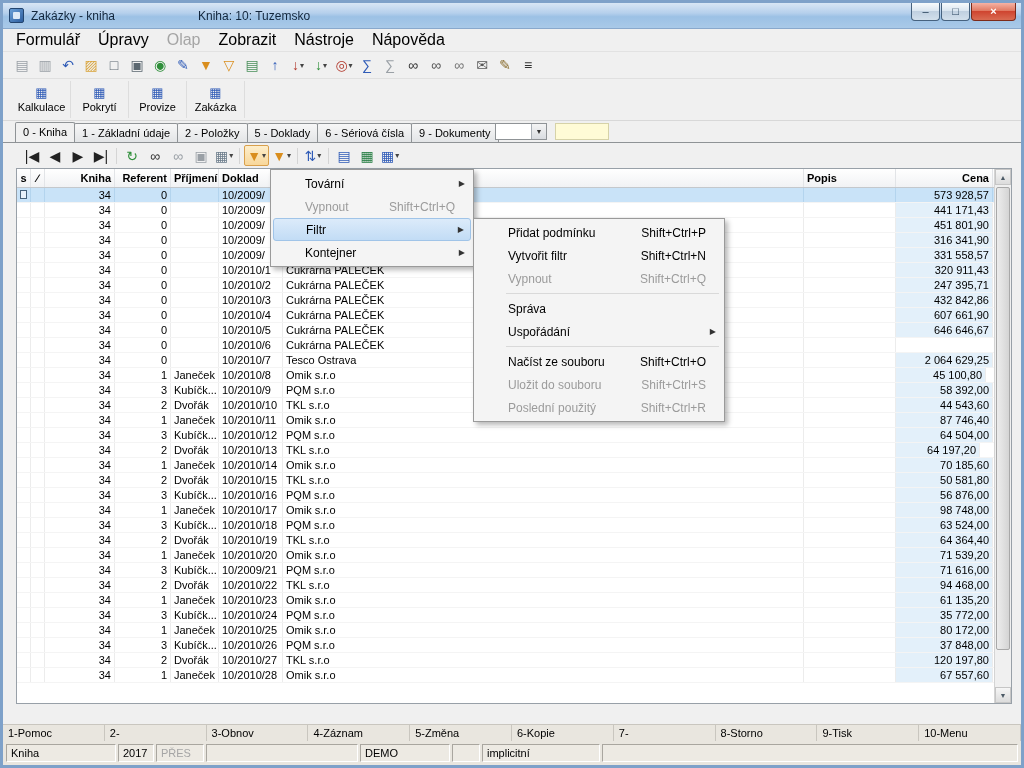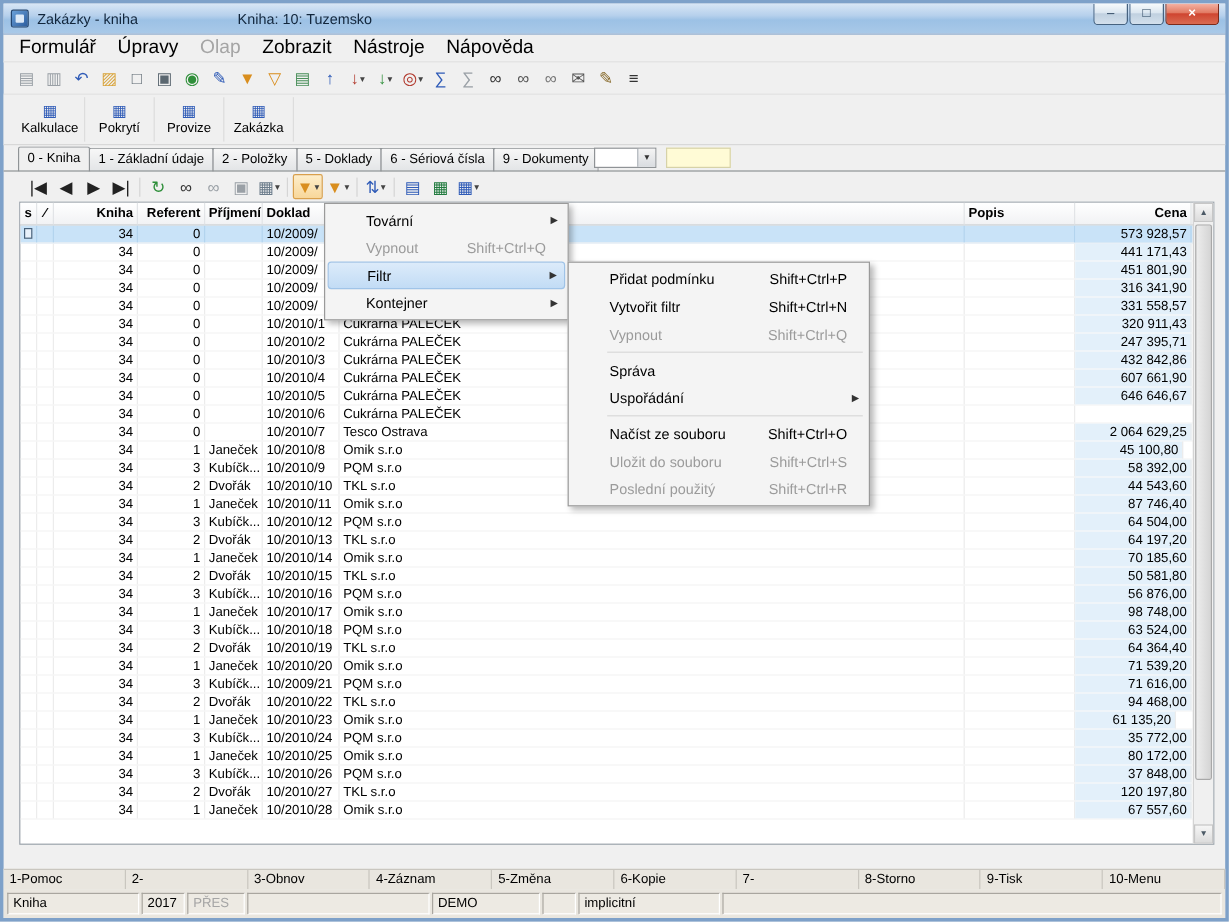--- a/index.html
+++ b/index.html
@@ -505,21 +505,21 @@
         </div>
         <div class="grow">
           <div class="gcell al-c" style="width: 14px;"></div>
           <div class="gcell al-c" style="width: 14px;"></div>
           <div class="gcell al-r" style="width: 70px;">34</div>
           <div class="gcell al-r" style="width: 56px;">2</div>
           <div class="gcell al-l" style="width: 48px;">Dvořák</div>
           <div class="gcell al-l" style="width: 64px;">10/2010/13</div>
           <div class="gcell al-l" style="width: 521px;">TKL s.r.o</div>
           <div class="gcell al-l" style="width: 92px;"></div>
-          <div class="gcell al-r cena" style="width: 97px;">64 197,20</div>
+          <div class="gcell al-r cena" style="width: 84px;">64 197,20</div>
         </div>
         <div class="grow">
           <div class="gcell al-c" style="width: 14px;"></div>
           <div class="gcell al-c" style="width: 14px;"></div>
           <div class="gcell al-r" style="width: 70px;">34</div>
           <div class="gcell al-r" style="width: 56px;">1</div>
           <div class="gcell al-l" style="width: 48px;">Janeček</div>
           <div class="gcell al-l" style="width: 64px;">10/2010/14</div>
           <div class="gcell al-l" style="width: 521px;">Omik s.r.o</div>
           <div class="gcell al-l" style="width: 92px;"></div>
@@ -615,21 +615,21 @@
         </div>
         <div class="grow">
           <div class="gcell al-c" style="width: 14px;"></div>
           <div class="gcell al-c" style="width: 14px;"></div>
           <div class="gcell al-r" style="width: 70px;">34</div>
           <div class="gcell al-r" style="width: 56px;">1</div>
           <div class="gcell al-l" style="width: 48px;">Janeček</div>
           <div class="gcell al-l" style="width: 64px;">10/2010/23</div>
           <div class="gcell al-l" style="width: 521px;">Omik s.r.o</div>
           <div class="gcell al-l" style="width: 92px;"></div>
-          <div class="gcell al-r cena" style="width: 84px;">61 135,20</div>
+          <div class="gcell al-r cena" style="width: 97px;">61 135,20</div>
         </div>
         <div class="grow">
           <div class="gcell al-c" style="width: 14px;"></div>
           <div class="gcell al-c" style="width: 14px;"></div>
           <div class="gcell al-r" style="width: 70px;">34</div>
           <div class="gcell al-r" style="width: 56px;">3</div>
           <div class="gcell al-l" style="width: 48px;">Kubíčk...</div>
           <div class="gcell al-l" style="width: 64px;">10/2010/24</div>
           <div class="gcell al-l" style="width: 521px;">PQM s.r.o</div>
           <div class="gcell al-l" style="width: 92px;"></div>

